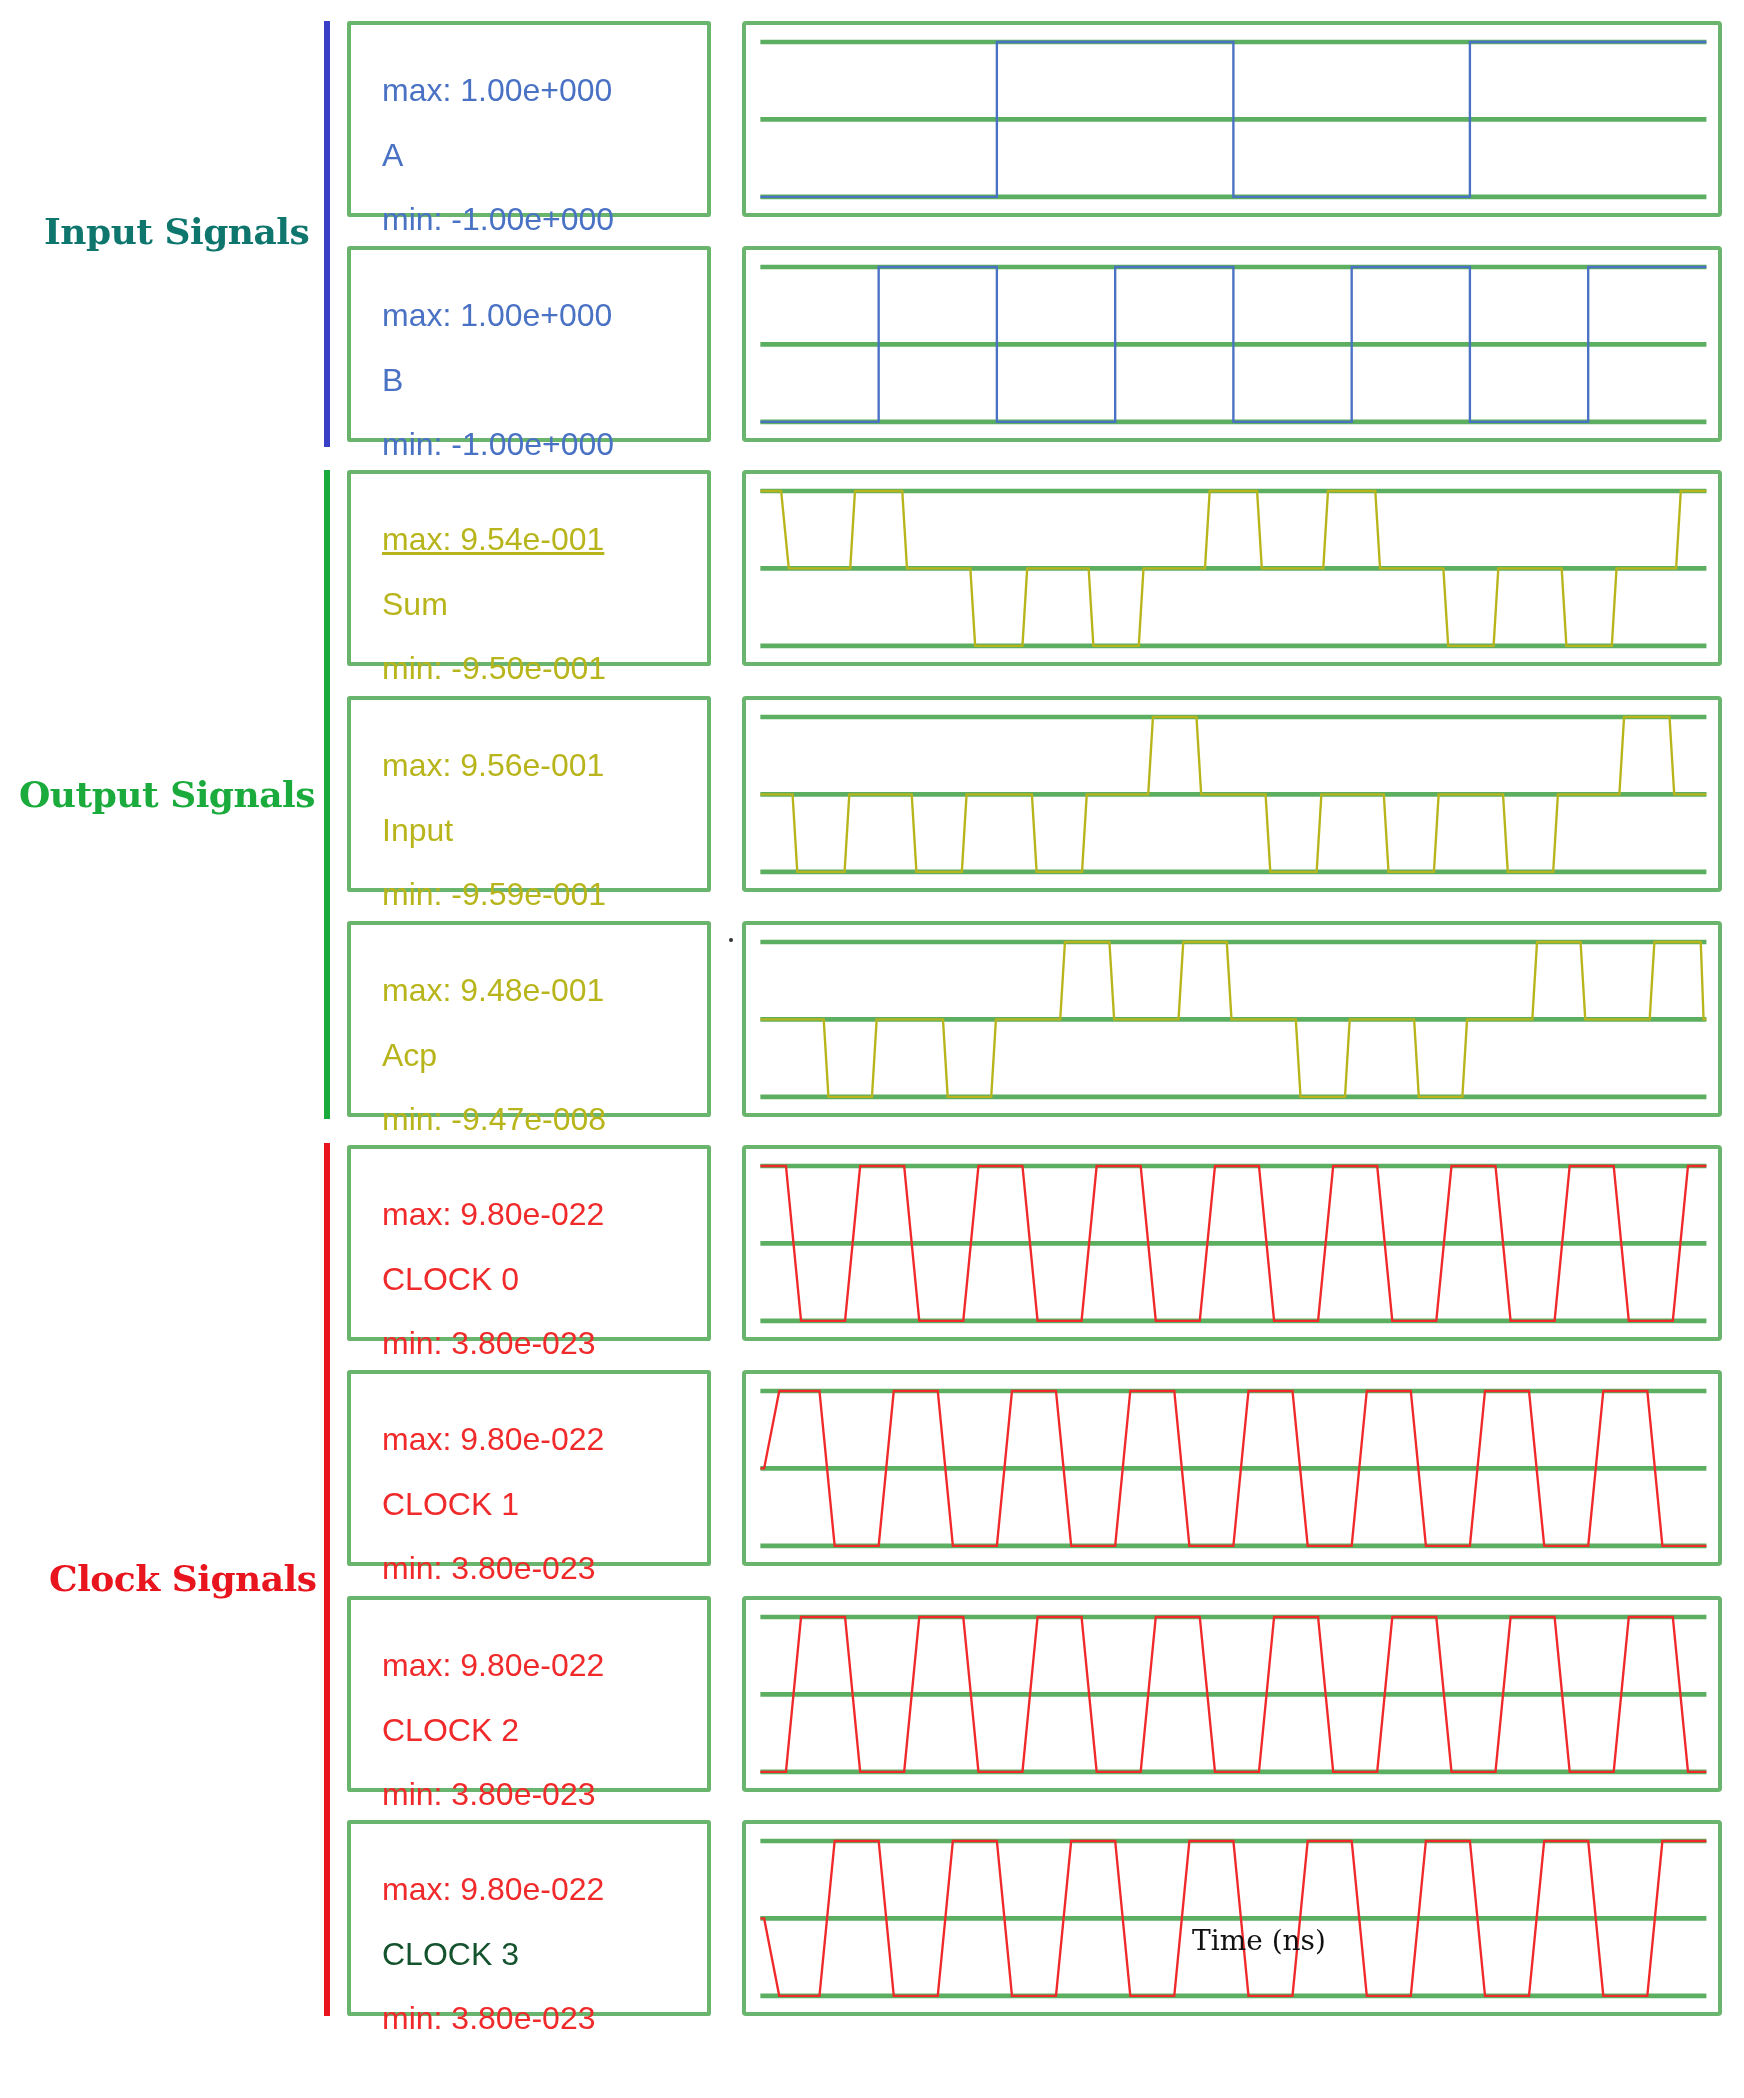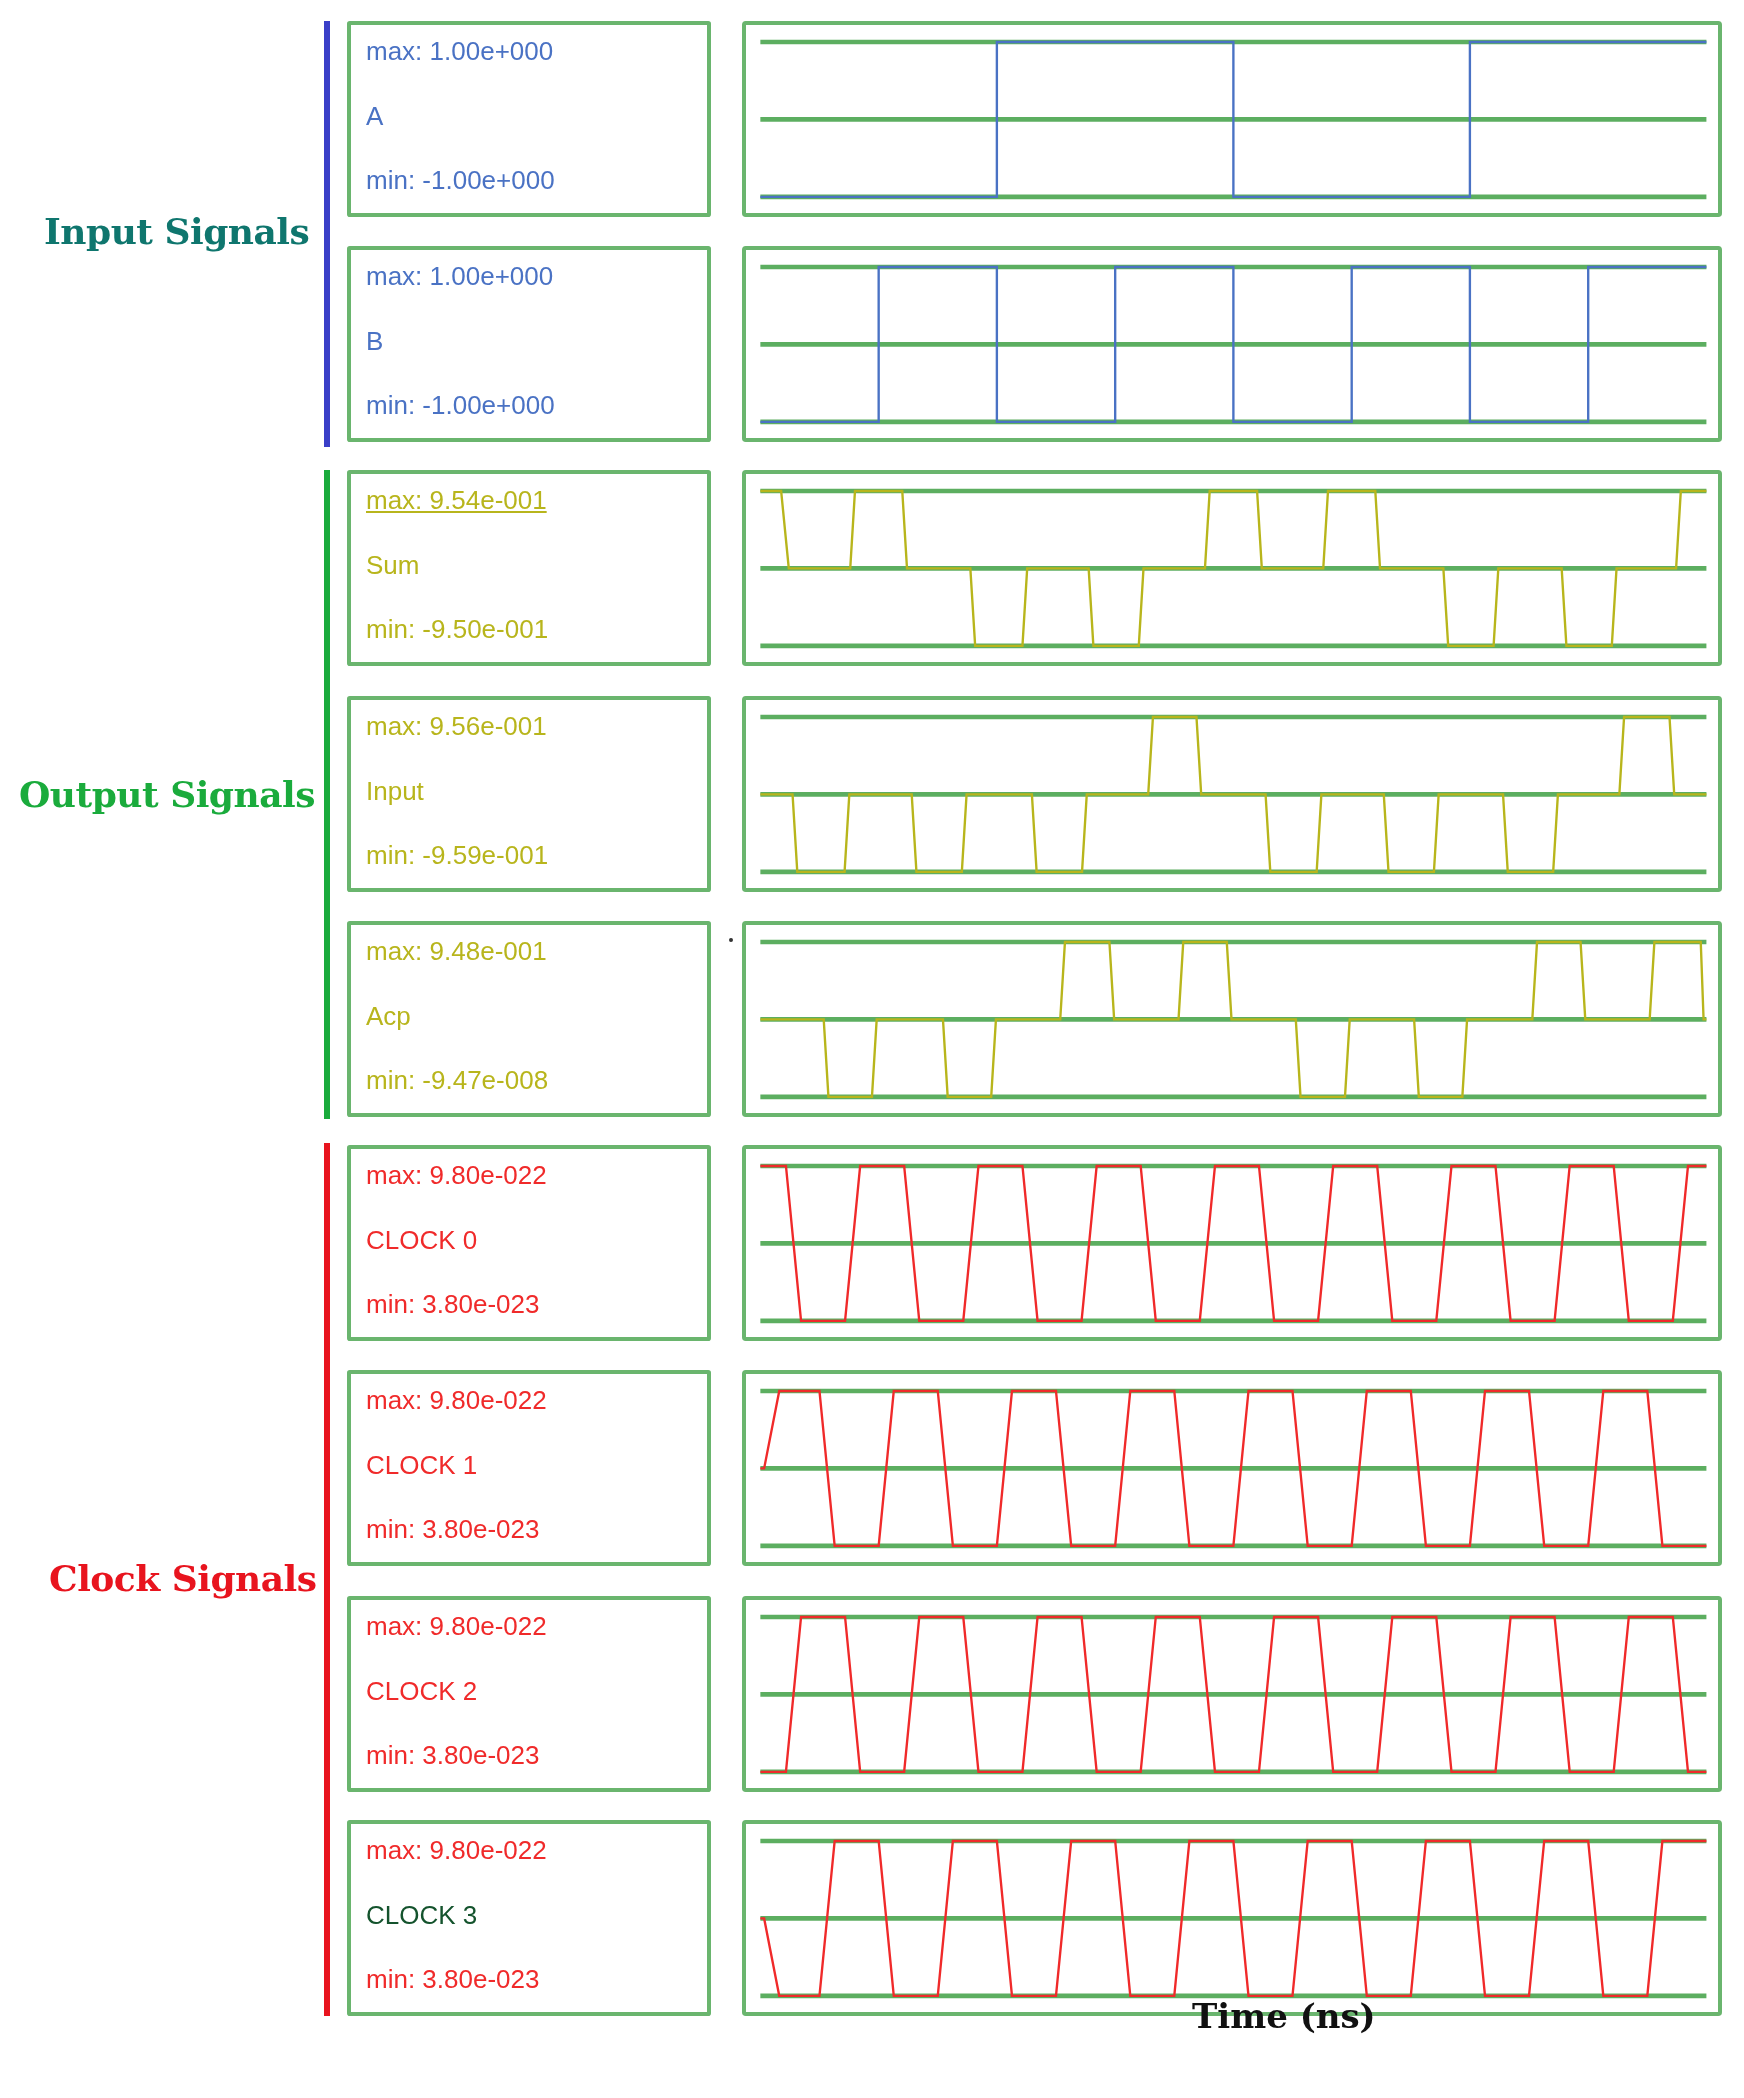--- a/index.html
+++ b/index.html
@@ -1,26 +1,26 @@
 <!DOCTYPE html>
 <html style="font-size:15px"><head>
 <meta charset="utf-8">
 <style>
   html, body { margin: 0; padding: 0; background: #ffffff; }
   body { width: 1744px; height: 2098px; position: relative; overflow: hidden; font-family: "Liberation Sans", sans-serif; }
   .group-label { position: absolute; font-family: "DejaVu Serif", serif; font-weight: bold; font-size: 36px; white-space: nowrap; letter-spacing: -0.5px; }
   .bracket { position: absolute; width: 5.7px; }
   .info-box { position: absolute; left: 347px; width: 364px; height: 196px; box-sizing: border-box; border: 4.7px solid #6ab56e; border-radius: 2.8px; background: #fff; }
-  .info-line { position: absolute; left: 15px; font-size: 26px; white-space: nowrap; }
+  .info-line { position: absolute; left: 31px; font-size: 32px; white-space: nowrap; margin-top: 36px; }
   .info-max { top: 11.4px; }
   .info-name { top: 76px; }
   .info-min { top: 140px; }
   .wave-panel { position: absolute; left: 742px; width: 980px; height: 196px; box-sizing: border-box; border: 4.7px solid #6ab56e; border-radius: 3.8px; background: #fff; }
   .wave-panel svg { position: absolute; left: 0; top: 0; }
-  .time-label { position: absolute; left: 1192px; top: 1996px; font-family: "DejaVu Serif", serif; font-weight: bold; font-size: 34px; color: #111; }
+  .time-label { position: absolute; left: 1192px; top: 1924px; font-family: "DejaVu Serif", serif; font-weight: normal; font-size: 28px; color: #111; }
   .stray-dot { position: absolute; left: 729px; top: 938px; width: 3.8px; height: 3.8px; border-radius: 50%; background: #333; }
 </style>
 </head>
 <body>
 
 <div id="groups-layer">
     <div class="group-label" style="color: #0f766e; top: 210px; left: 44px;">Input Signals</div>
     <div class="bracket" style="background: rgb(58, 63, 200); left: 324px; top: 21px; height: 426px;"></div>
     <div class="group-label" style="color: rgb(26, 171, 60); top: 773px; left: 19px;">Output Signals</div>
     <div class="bracket" style="background: rgb(26, 171, 60); left: 324px; top: 470px; height: 649px;"></div>

